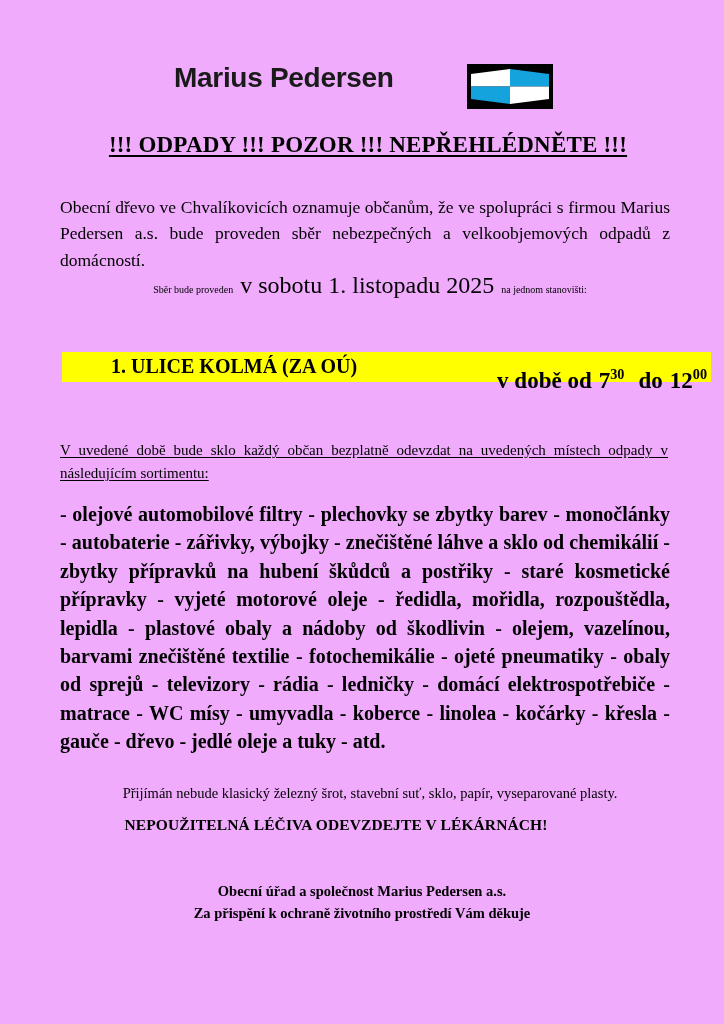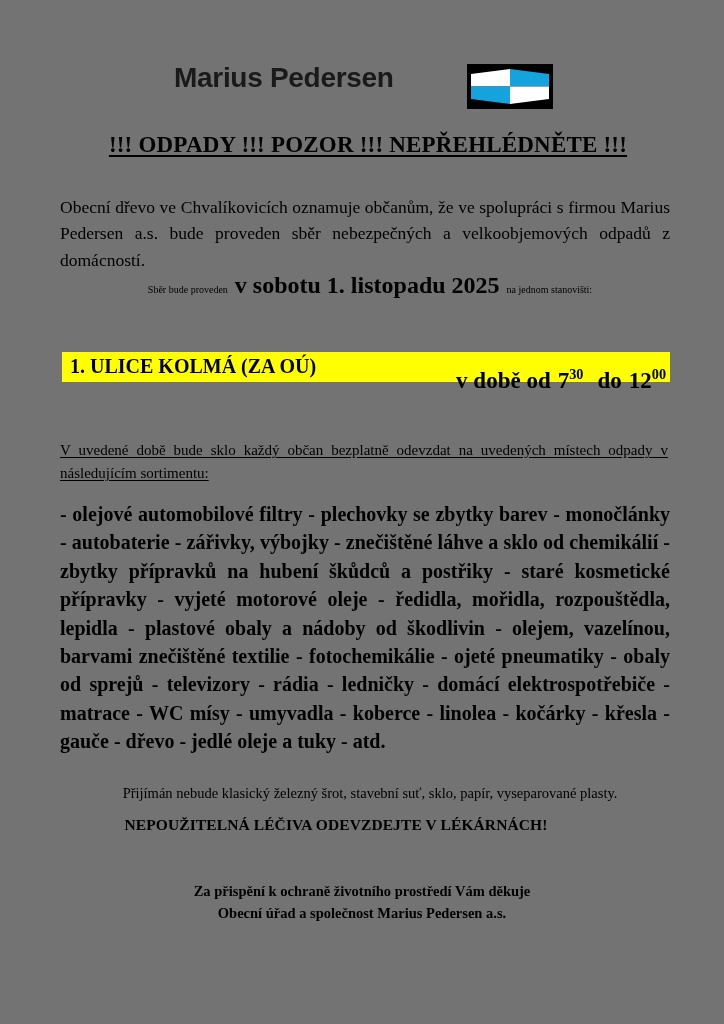--- a/index.html
+++ b/index.html
@@ -14,21 +14,21 @@
     font-family: "Liberation Serif", "DejaVu Serif", serif;
     color: #000000;
     position: relative;
   }
 
   .page {
     position: absolute;
     left: 0; top: 0;
     width: 724px;
     height: 1024px;
-    background: #737373;
+    background: #f0abfc;
   }
 
   
   .logo-row {
     position: absolute;
     left: 0;
     top: 62px;
     width: 724px;
     height: 50px;
   }
@@ -89,32 +89,33 @@
     top: 272px;
     width: 620px;
     text-align: center;
     white-space: nowrap;
   }
   .dateline .small {
     font-size: 10px;
   }
   .dateline .big {
     font-size: 24px;
-    font-weight: bold;
+    font-weight: normal;
     padding: 0 3px;
   }
 
   
   .banner {
     position: absolute;
     left: 62px;
     top: 352px;
     width: 608px;
     height: 30px;
     background: #FFFF00;
+    padding-left: 41px;
   }
   .banner-inner {
     position: relative;
     width: 100%;
     height: 100%;
   }
   .banner .place {
     position: absolute;
     left: 8px;
     top: 3px;
@@ -245,17 +246,17 @@
 
   <p class="note">V uvedené době bude sklo každý občan bezplatně odevzdat na uvedených místech odpady v následujícím sortimentu:</p>
 
   <p class="itemlist">- olejové automobilové filtry - plechovky se zbytky barev - monočlánky - autobaterie - zářivky, výbojky - znečištěné láhve a sklo od chemikálií - zbytky přípravků na hubení škůdců a postřiky - staré kosmetické přípravky - vyjeté motorové oleje - ředidla, mořidla, rozpouštědla, lepidla - plastové obaly a nádoby od škodlivin - olejem, vazelínou, barvami znečištěné textilie - fotochemikálie - ojeté pneumatiky - obaly od sprejů - televizory - rádia - ledničky - domácí elektrospotřebiče - matrace - WC mísy - umyvadla - koberce - linolea - kočárky - křesla - gauče - dřevo - jedlé oleje a tuky - atd.</p>
 
   <p class="exclusion">Přijímán nebude klasický železný šrot, stavební suť, sklo, papír, vyseparované plasty.</p>
 
   <div class="pharmacy">NEPOUŽITELNÁ LÉČIVA ODEVZDEJTE V LÉKÁRNÁCH!</div>
 
   <div class="footer">
+    <div>Obecní úřad a společnost Marius Pedersen a.s.</div>
     <div>Za přispění k ochraně životního prostředí Vám děkuje</div>
-    <div>Obecní úřad a společnost Marius Pedersen a.s.</div>
   </div>
 
 </div>
 
 </body></html>

